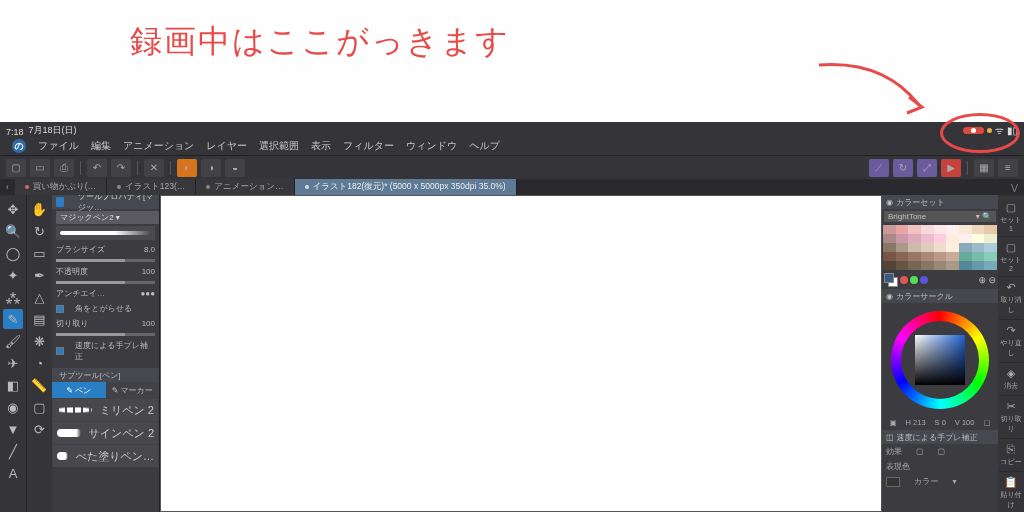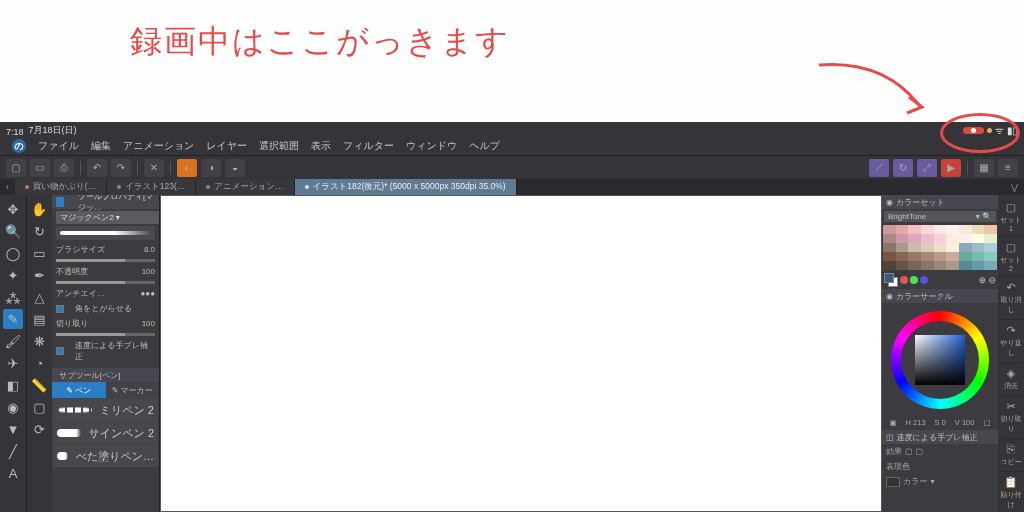--- a/index.html
+++ b/index.html
@@ -71,21 +71,21 @@
 .swctl .fg{width:10px;height:10px;background:#3a5a85;border:1px solid #888;position:absolute;top:0;left:0}
 .swctl .bg{width:10px;height:10px;background:#fff;border:1px solid #888;position:absolute;bottom:0;right:0}
 .swctl .sc{width:8px;height:8px;border-radius:50%}
 .circhead{background:#474750;height:14px;display:flex;align-items:center;padding:0 4px;font-size:8px;gap:3px}
 .wheel{width:110px;height:110px;margin:2px auto;position:relative}
 .ring{position:absolute;inset:6px;border-radius:50%;background:conic-gradient(red,#ff8000,yellow,#80ff00,lime,#00ff80,cyan,#0080ff,blue,#8000ff,magenta,#ff0080,red)}
 .ring::after{content:"";position:absolute;inset:10px;border-radius:50%;background:#3c3c40}
 .square{position:absolute;top:30px;left:30px;width:50px;height:50px;background:linear-gradient(to top,#000,transparent),linear-gradient(to right,#fff,#2060d0)}
 .hsvrow{display:flex;justify-content:space-around;font-size:7.5px;color:#aaa;padding:1px 3px}
 .layhead{background:#474750;height:14px;display:flex;align-items:center;padding:0 4px;font-size:8px;gap:3px;margin-top:2px}
-.layrow{padding:2px 4px;font-size:8px;color:#aaa;display:flex;align-items:center;gap:3px}
+.layrow{padding:2px 4px;font-size:8px;color:#aaa;display:flex;align-items:center;gap:14px}
 .layrow .lc{width:14px;height:10px;background:#333;border:1px solid #666}
 </style>
 </head>
 <body>
 
 <div class="annot">録画中はここがっきます</div>
 <svg class="arrow">
     <path d="M5,10 Q70,5 105,50" stroke="#e84a4a" stroke-width="3" fill="none"></path>
     <path d="M95,42 L108,52 L93,58" stroke="#e84a4a" stroke-width="3" fill="none"></path>
   </svg>

